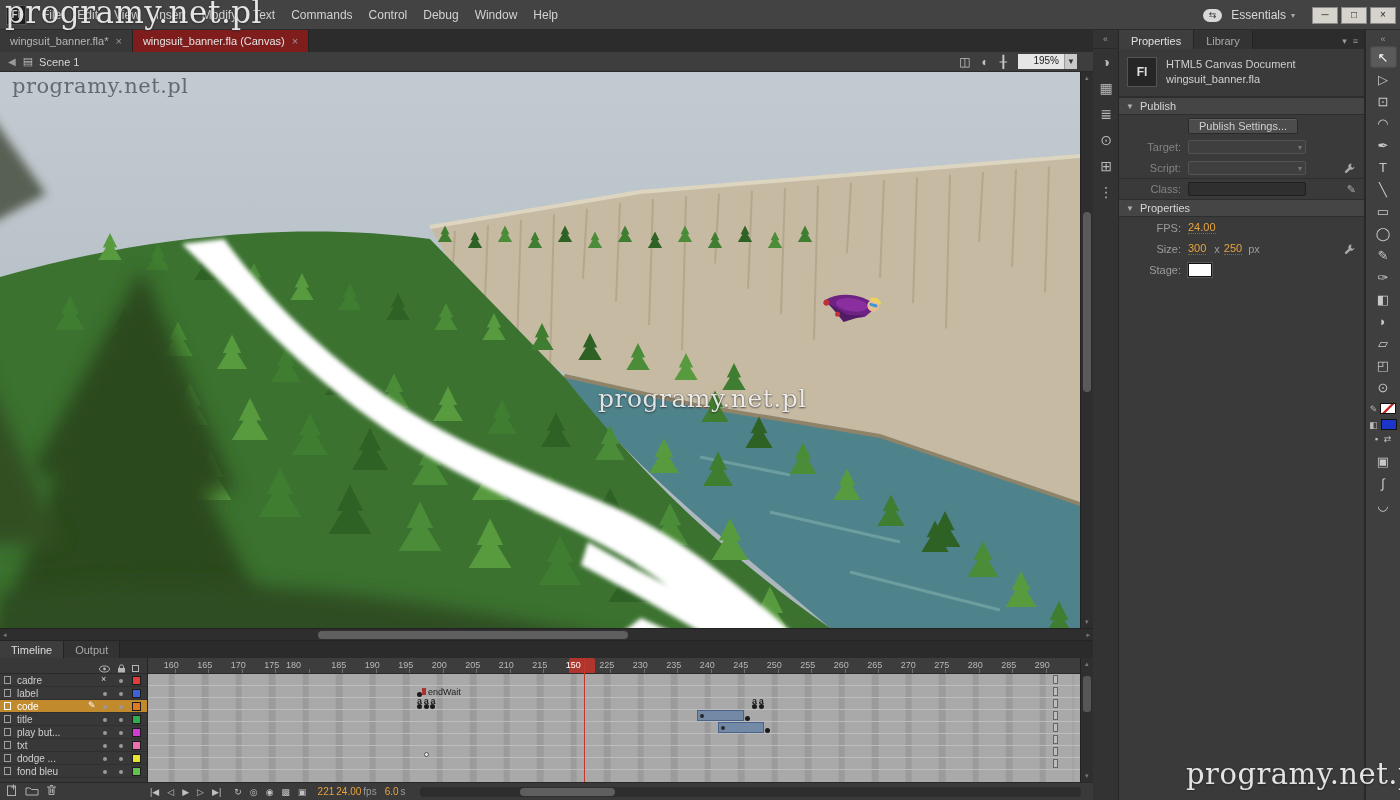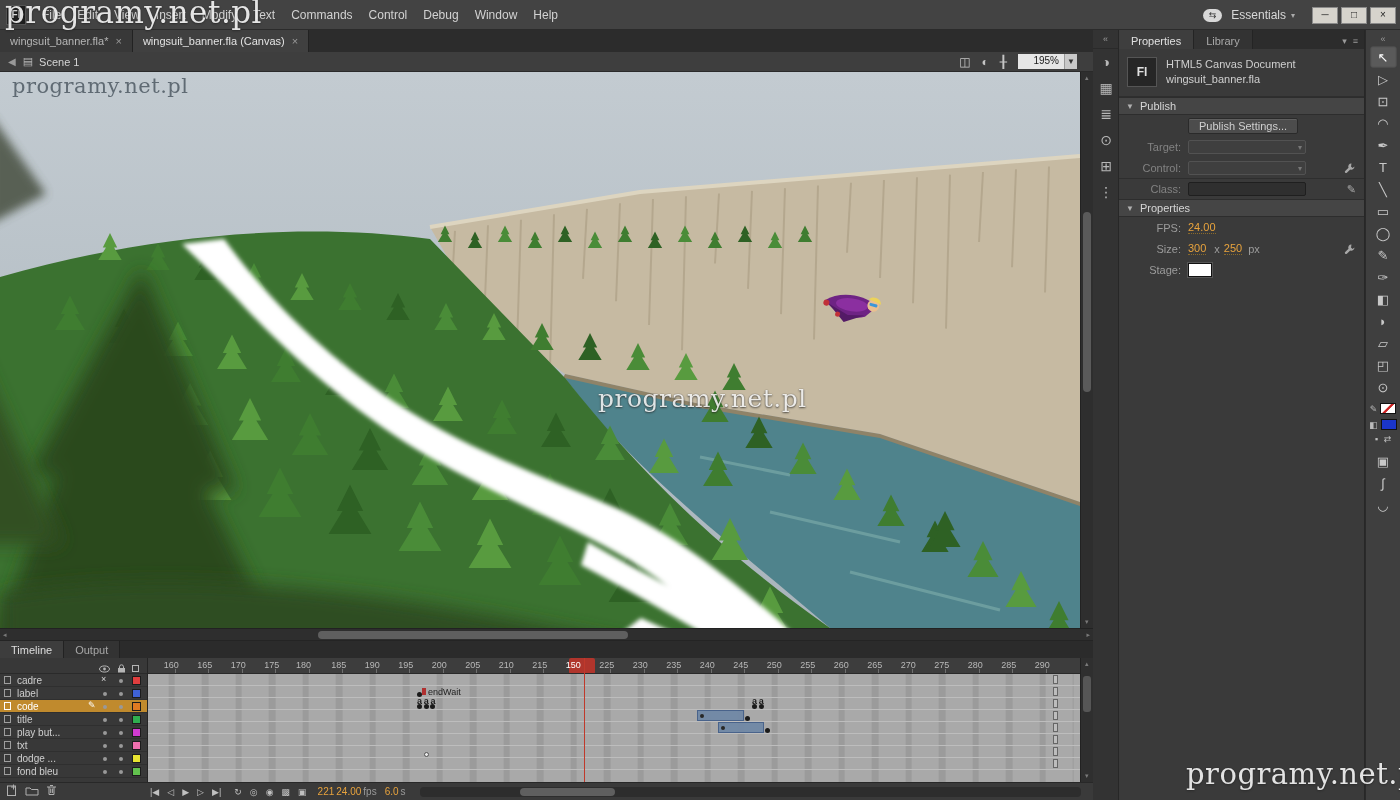--- a/index.html
+++ b/index.html
@@ -14,21 +14,21 @@
 .tb-right{position:absolute;right:4px;top:0;height:30px;display:flex;align-items:center;gap:9px}
 .sync-pill{background:#d8d8d8;color:#333;border-radius:7px;font-size:9px;padding:0 6px;height:13px;line-height:13px}
 .workspace{color:#d8d8d8;font-size:12px;display:flex;align-items:center;gap:5px}
 .workspace .arr{font-size:8px;color:#aaa}
 .winbtns{display:flex;gap:3px;margin-left:8px}
 .winbtn{width:26px;height:17px;background:#d6d3cc;border:1px solid #8a8a8a;color:#222;font-size:10px;line-height:14px;text-align:center}
 
 
 #tabbar{position:absolute;left:0;top:30px;width:1093px;height:22px;background:#2c2c2c;display:flex;align-items:flex-end}
 .doc-tab{height:22px;display:flex;align-items:center;gap:7px;padding:0 10px;font-size:11px;background:#383838;color:#b5b5b5;border-right:1px solid #222;cursor:default}
-.doc-tab.active{background:#404040;color:#e2e2e2}
+.doc-tab.active{background:#7f1d1d;color:#e2e2e2}
 .tab-close{color:#999;font-size:11px}
 
 
 #editbar{position:absolute;left:0;top:52px;width:1093px;height:20px;background:#3e3e3e;border-bottom:1px solid #2a2a2a;display:flex;align-items:center}
 .eb-back{color:#999;font-size:10px;margin:0 7px 0 8px}
 .eb-scene-ic{color:#b5b5b5;font-size:11px;margin-right:6px}
 .eb-scene{font-size:11px;color:#d5d5d5}
 .eb-right{margin-left:auto;display:flex;align-items:center;gap:11px;padding-right:16px}
 .eb-ic{color:#c5c5c5;font-size:12px}
 .zoom-box{display:flex;align-items:center}
@@ -453,21 +453,21 @@
           <div class="ph-box" style="left: 420.5px;"></div>
           <span class="r-num" style="left: -17.7px;">155</span>
           <span class="r-num" style="left: 15.8px;">160</span>
           <span class="r-tick" style="left: 26.8px;"></span>
           <span class="r-num" style="left: 49.3px;">165</span>
           <span class="r-tick" style="left: 60.3px;"></span>
           <span class="r-num" style="left: 82.8px;">170</span>
           <span class="r-tick" style="left: 93.8px;"></span>
           <span class="r-num" style="left: 116.3px;">175</span>
           <span class="r-tick" style="left: 127.3px;"></span>
-          <span class="r-num" style="left: 148px;">180</span>
+          <span class="r-num" style="left: 138px;">180</span>
           <span class="r-tick" style="left: 160.8px;"></span>
           <span class="r-num" style="left: 183.3px;">185</span>
           <span class="r-tick" style="left: 194.3px;"></span>
           <span class="r-num" style="left: 216.8px;">190</span>
           <span class="r-tick" style="left: 227.8px;"></span>
           <span class="r-num" style="left: 250.3px;">195</span>
           <span class="r-tick" style="left: 261.3px;"></span>
           <span class="r-num" style="left: 283.8px;">200</span>
           <span class="r-tick" style="left: 294.8px;"></span>
           <span class="r-num" style="left: 317.3px;">205</span>
@@ -658,21 +658,21 @@
         <span class="p-label"></span>
         <button class="p-btn">Publish Settings...</button>
       </div>
       <div class="p-row dim">
         <span class="p-label">Target:</span>
         <span class="p-dd">
             <i>▾</i>
           </span>
       </div>
       <div class="p-row dim">
-        <span class="p-label">Control:</span>
+        <span class="p-label">Script:</span>
         <span class="p-dd">
             <i>▾</i>
           </span>
         <span class="wrench">
           <svg width="12" height="12" viewBox="0 0 12 12">
               <path d="M7.5,1.5 a3,3 0 0 0 -3,4.2 L1.2,9 a1.2,1.2 0 0 0 1.7,1.7 L6.2,7.4 a3,3 0 0 0 4.2,-3 L8.6,6 7,4.4 Z" fill="#a8a8a8"></path>
             </svg>
           </span>
       </div>
       <div class="p-row dim" style="border-top:1px solid #2e2e2e">

